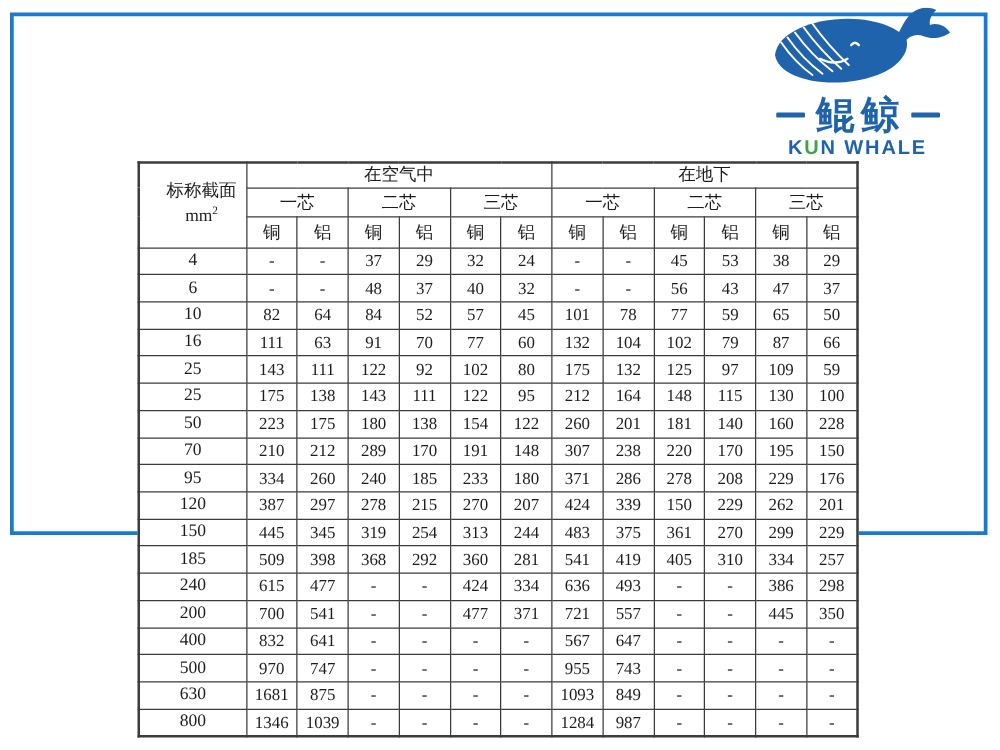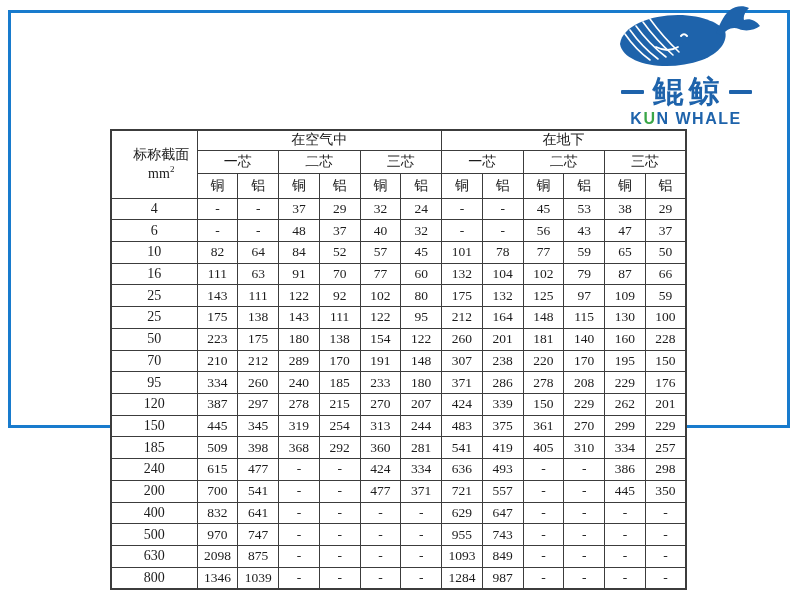--- a/index.html
+++ b/index.html
@@ -328,21 +328,21 @@
           <td>350</td>
         </tr>
         <tr>
           <td class="size">400</td>
           <td>832</td>
           <td>641</td>
           <td>-</td>
           <td>-</td>
           <td>-</td>
           <td>-</td>
-          <td>629</td>
+          <td>567</td>
           <td>647</td>
           <td>-</td>
           <td>-</td>
           <td>-</td>
           <td>-</td>
         </tr>
         <tr>
           <td class="size">500</td>
           <td>970</td>
           <td>747</td>
@@ -352,21 +352,21 @@
           <td>-</td>
           <td>955</td>
           <td>743</td>
           <td>-</td>
           <td>-</td>
           <td>-</td>
           <td>-</td>
         </tr>
         <tr>
           <td class="size">630</td>
-          <td>2098</td>
+          <td>1681</td>
           <td>875</td>
           <td>-</td>
           <td>-</td>
           <td>-</td>
           <td>-</td>
           <td>1093</td>
           <td>849</td>
           <td>-</td>
           <td>-</td>
           <td>-</td>

